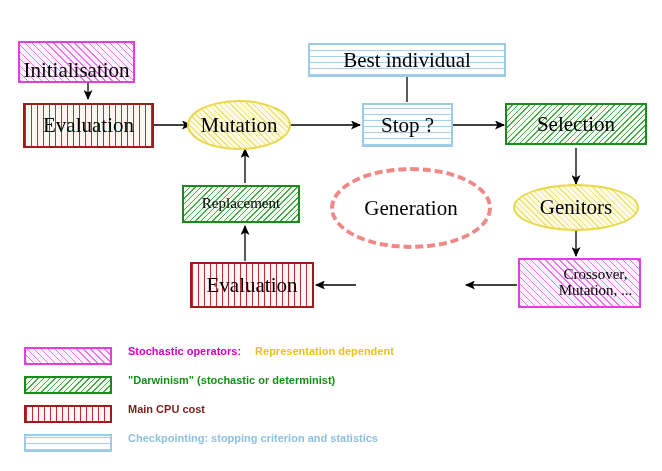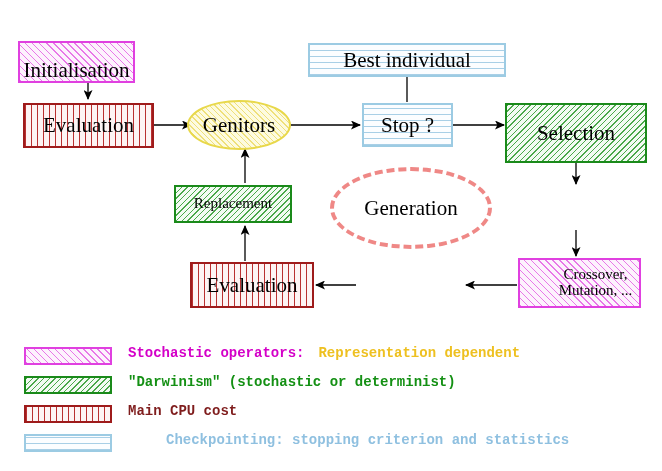--- a/index.html
+++ b/index.html
@@ -82,22 +82,22 @@
   .legend-row { position: absolute; left: 24px; height: 20px; }
   .swatch {
     position: absolute; left: 0; top: 0;
     width: 88px; height: 18px;
     box-sizing: border-box;
     border-width: 2px; border-style: solid;
   }
   .legend-label {
     position: absolute; left: 104px; top: -2px;
     white-space: nowrap;
-    font-family: Liberation Mono, monospace;
-    font-size: 14px;
+    font-family: Liberation Sans, sans-serif;
+    font-size: 11px;
     font-weight: bold;
   }
   .legend-label .alt { margin-left: 14px; }
 </style>
 </head>
 <body>
 
 <div id="canvas">
 
   <svg class="arrows" viewBox="0 0 662 471">
@@ -123,47 +123,50 @@
 
   <div class="node box pat-magenta-diag t-lg" style="left:18px; top:41px; width:117px; height:42px;align-items:flex-end;">
     <span>Initialisation</span>
   </div>
 
   <div class="node box pat-red-vert t-lg" style="left:23px; top:103px; width:131px; height:45px;">
     <span>Evaluation</span>
   </div>
 
   <div class="node ellipse pat-yellow-diag t-lg" style="left:187px; top:100px; width:104px; height:50px;">
-    <span>Genitors</span>
+    <span>Mutation</span>
   </div>
 
   <div class="node box pat-blue-horiz t-lg" style="left:292px; top:43px; width:198px; height:34px;margin-left:16px;">
     <span>Best individual</span>
   </div>
 
   <div class="node box rounded pat-blue-horiz t-lg" style="left:362px; top:103px; width:91px; height:44px;">
     <span>Stop ?</span>
   </div>
 
-  <div class="node box pat-green-diag t-lg" style="left:505px; top:103px; width:142px; height:60px;">
+  <div class="node box pat-green-diag t-lg" style="left:505px; top:103px; width:142px; height:42px;">
     <span>Selection</span>
   </div>
 
+  <div class="node ellipse pat-yellow-diag t-lg" style="left:513px; top:184px; width:126px; height:47px;">
+    <span>Genitors</span>
+  </div>
 
   <div class="node box pat-magenta-diag t-sm" style="left:518px; top:258px; width:123px; height:50px; flex-direction:column;padding-left:32px;">
     <span>Crossover,</span>
     <span>Mutation, ...</span>
   </div>
 
 
   <div class="node box pat-red-vert t-lg" style="left:190px; top:262px; width:124px; height:46px;">
     <span>Evaluation</span>
   </div>
 
-  <div class="node box pat-green-diag t-sm" style="left:174px; top:185px; width:118px; height:38px;">
+  <div class="node box pat-green-diag t-sm" style="left:182px; top:185px; width:118px; height:38px;">
     <span>Replacement</span>
   </div>
 
   <div class="node ellipse pat-dashed-salmon t-lg" style="left:330px; top:167px; width:162px; height:82px;">
     <span>Generation</span>
   </div>
 
   <div id="legend">
 
     <div class="legend-row" style="top:9px;">
@@ -182,20 +185,20 @@
 
     <div class="legend-row" style="top:67px;">
       <div class="swatch pat-red-vert"></div>
       <div class="legend-label" style="color:#7f1d1d;">
         <span>Main CPU cost</span>
       </div>
     </div>
 
     <div class="legend-row" style="top:96px;">
       <div class="swatch pat-blue-horiz"></div>
-      <div class="legend-label" style="color:#8fc0e0;margin-left:38px;">
+      <div class="legend-label" style="color:#8fc0e0;">
         <span>Checkpointing: stopping criterion and statistics</span>
       </div>
     </div>
 
   </div>
 
 </div>
 
 </body></html>

